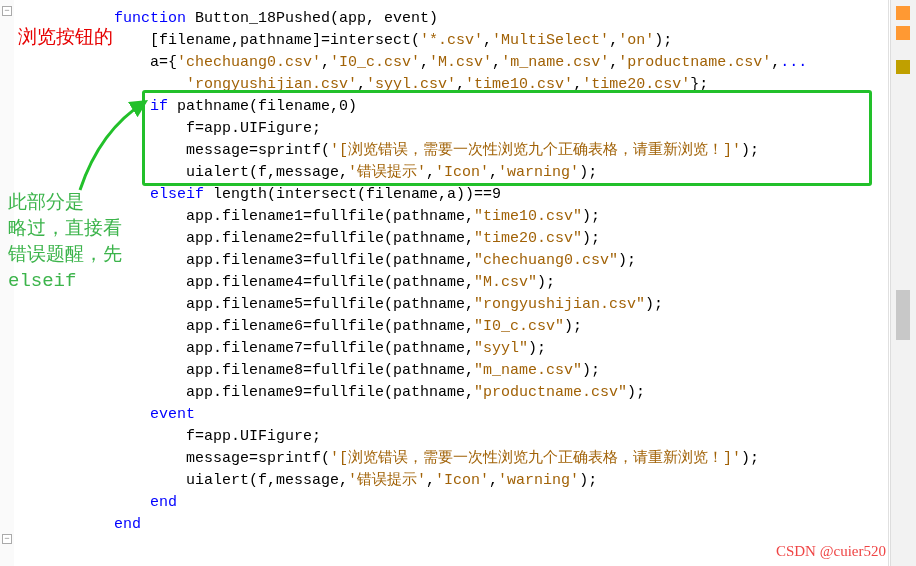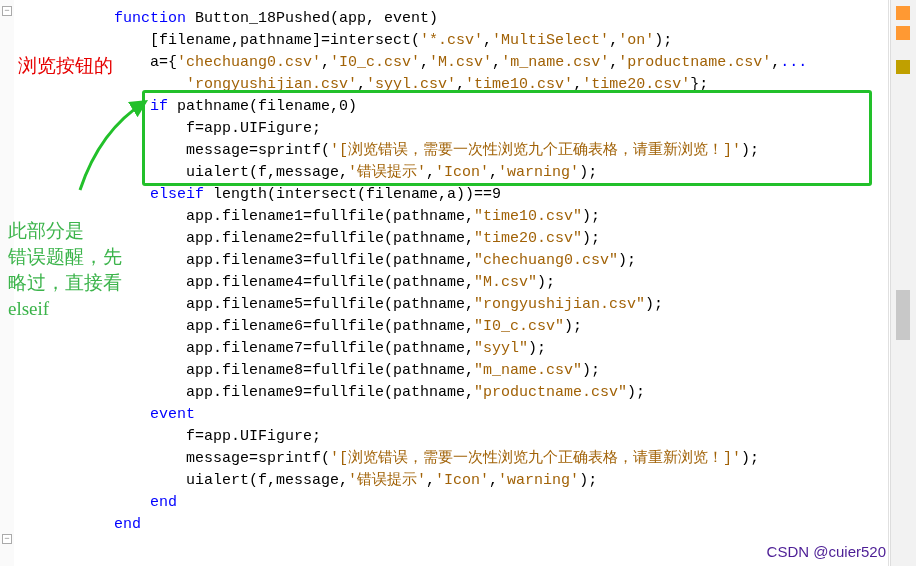--- a/index.html
+++ b/index.html
@@ -5,27 +5,27 @@
 * { margin:0; padding:0; box-sizing:border-box; }
 body { width:916px; height:566px; background:#fff; position:relative; font-family:Consolas,"Courier New",monospace; font-size:15px; overflow:hidden; }
 .editor { position:absolute; left:0; top:0; width:890px; height:566px; background:#fff; padding:8px 0 0 18px; }
 .fold-col { position:absolute; left:0; top:0; width:14px; height:566px; background:#fafafa; }
 .fold-mark { position:absolute; left:2px; width:10px; height:10px; border:1px solid #aaa; background:#fff; font-size:9px; line-height:8px; text-align:center; color:#888; }
 .line { white-space:pre; line-height:22px; height:22px; color:#000; }
 .kw { color:#0000ff; }
 .str { color:#a16207; }
 .right-bar { position:absolute; right:0; top:0; width:26px; height:566px; background:#f2f2f2; border-left:1px solid #ddd; }
 .rb-sq { position:absolute; right:6px; width:14px; height:14px; }
-.anno { position:absolute; font-family:Liberation Serif, serif; font-weight:500;margin-top:28px; }
+.anno { position:absolute; font-family:Liberation Mono, monospace; font-weight:500; }
 .anno-red { color:#e60000; font-size:19px; line-height:26px; }
 .anno-green { color:#3cb44b; font-size:19px; line-height:26px; }
 .green-box { position:absolute; border:3px solid #22c02a; border-radius:3px; }
 .arrow-svg { position:absolute; }
 .vline { position:absolute; width:1px; background:#e0e0e0; top:0; bottom:0; }
-.watermark { position:absolute; right:30px; bottom:6px; color:#4c1d95; font-family:Liberation Sans, sans-serif; font-size:15px; }
+.watermark { position:absolute; right:30px; bottom:6px; color:#ef4444; font-family:Liberation Serif, serif; font-size:15px; }
 </style>
 </head>
 <body>
 
 <div class="editor">
   <div class="fold-col">
     <div class="fold-mark" style="top:6px;">−</div>
     <div class="fold-mark" style="top:534px;">−</div>
   </div>
   <div class="vline" style="left:888px;"></div>
@@ -59,22 +59,22 @@
 </div>
 
 <div class="green-box" style="left:142px; top:90px; width:730px; height:96px;"></div>
 
 <div class="anno anno-red" style="left:18px; top:25px;">
   <div>浏览按钮的</div>
 </div>
 
 <div class="anno anno-green" style="left:8px; top:190px;">
   <div>此部分是</div>
+  <div>略过，直接看</div>
   <div>错误题醒，先</div>
-  <div>略过，直接看</div>
   <div>elseif</div>
 </div>
 
 <svg class="arrow-svg" style="left:60px; top:90px;" width="120" height="110">
   <defs>
       <marker id="ah" viewBox="0 0 10 10" refX="8" refY="5" markerWidth="6" markerHeight="6" orient="auto">
         <path d="M0,0 L10,5 L0,10 z" fill="#22c02a"></path>
       </marker>
     </defs>
   <path d="M 20,100 Q 40,40 85,12" stroke="#22c02a" stroke-width="3" fill="none" marker-end="url(#ah)"></path>

